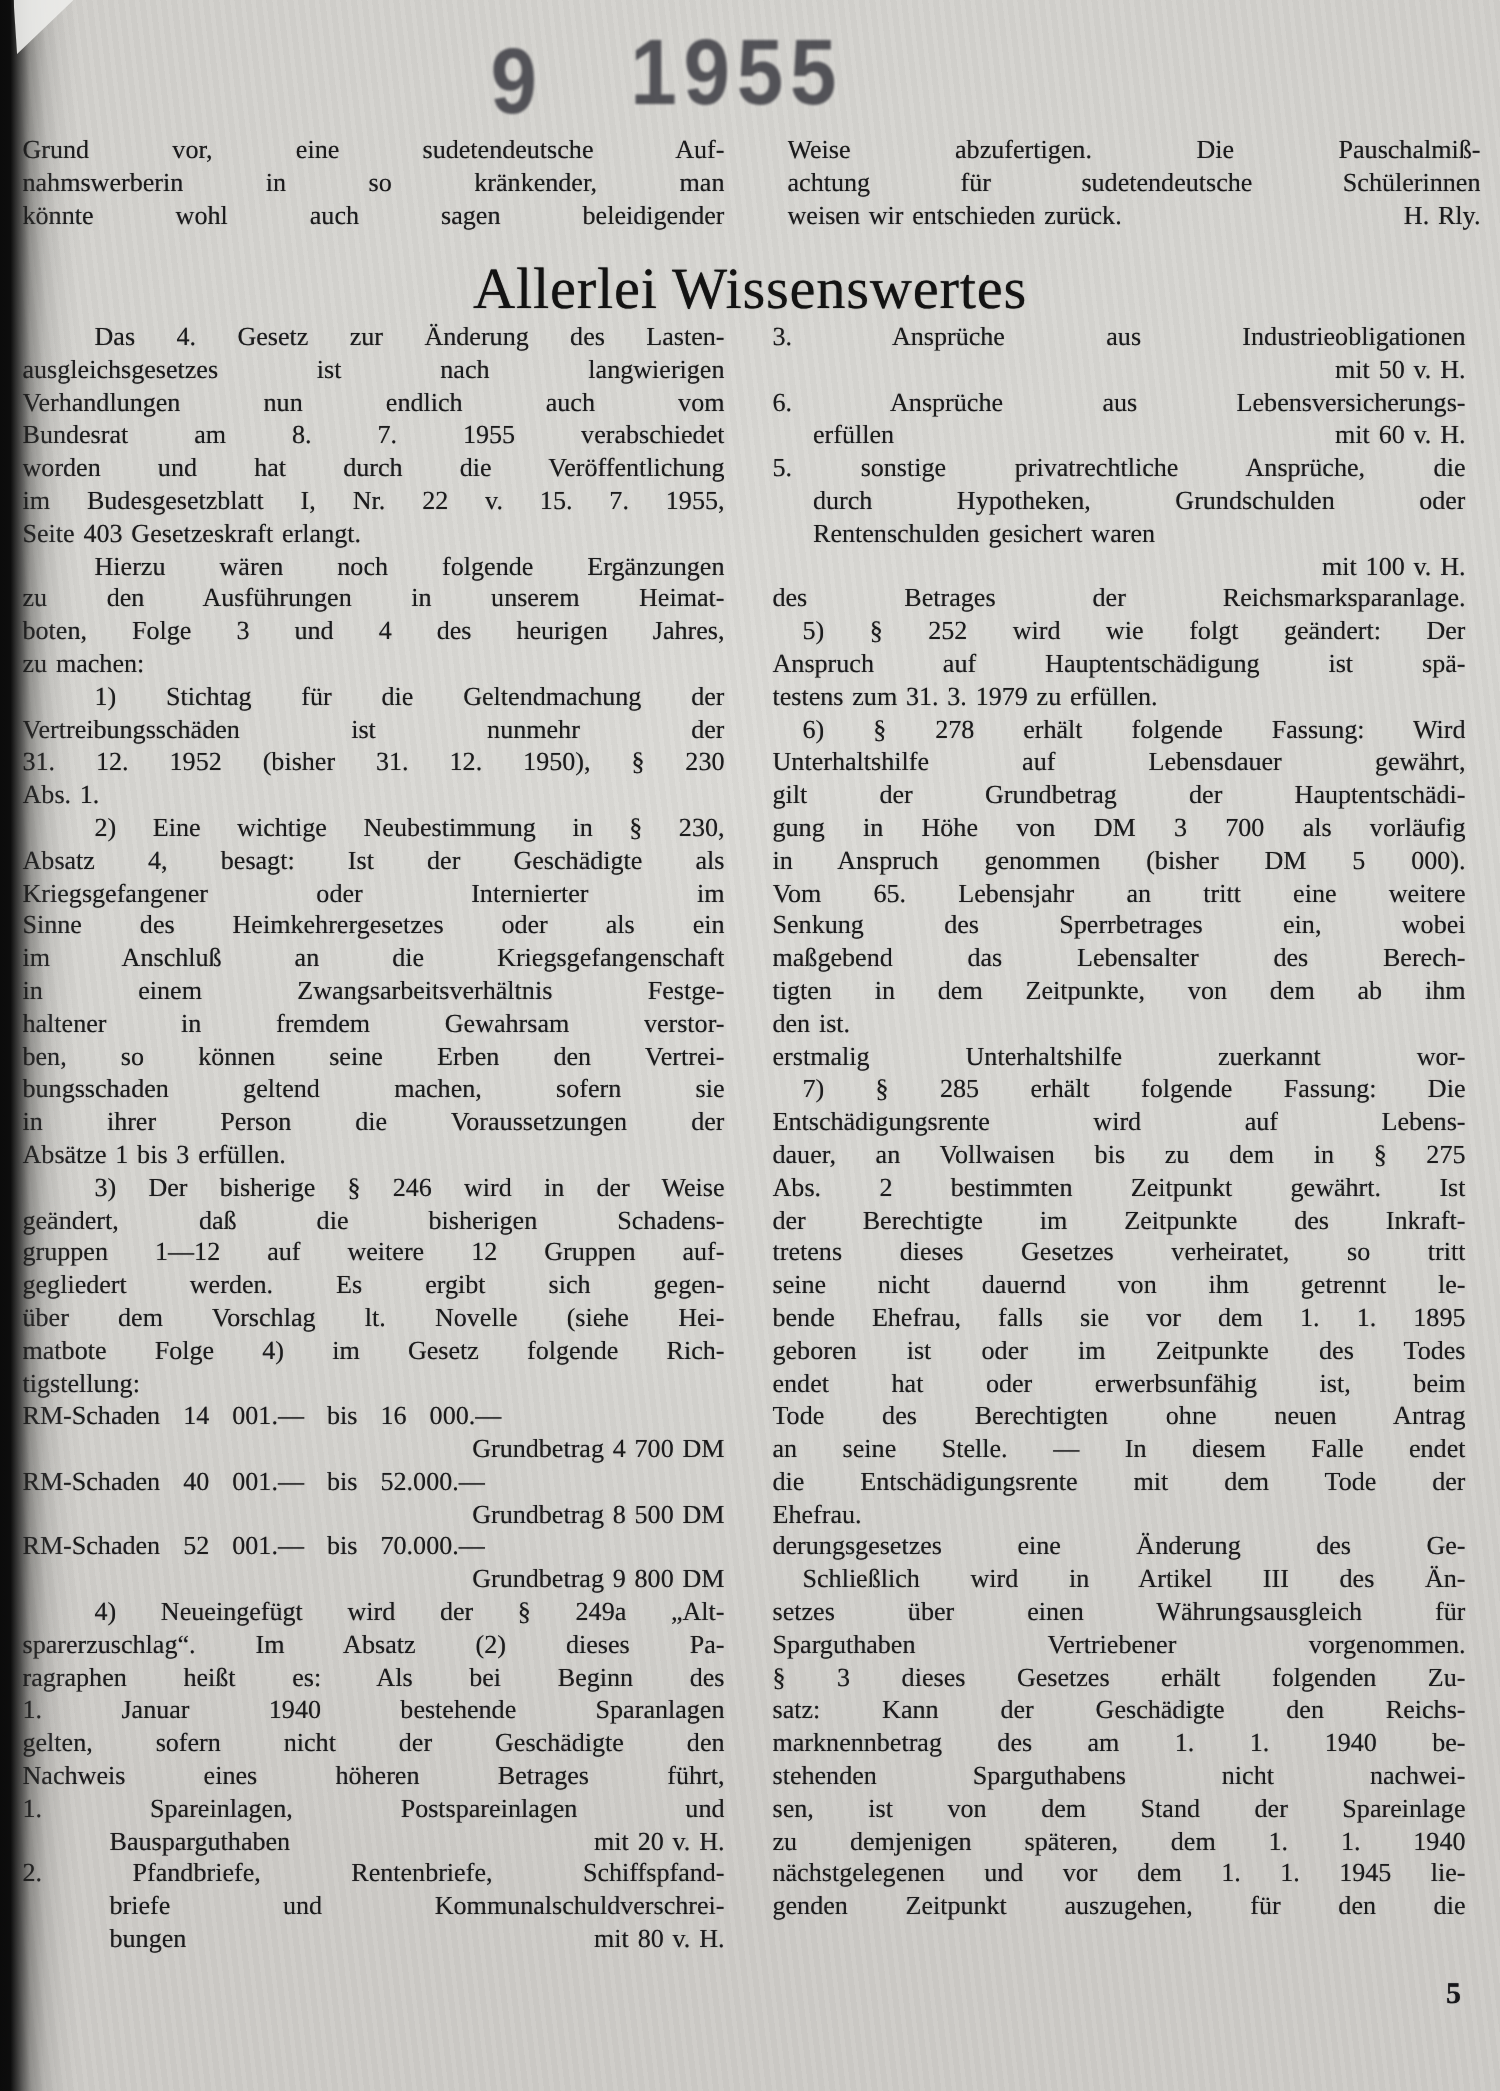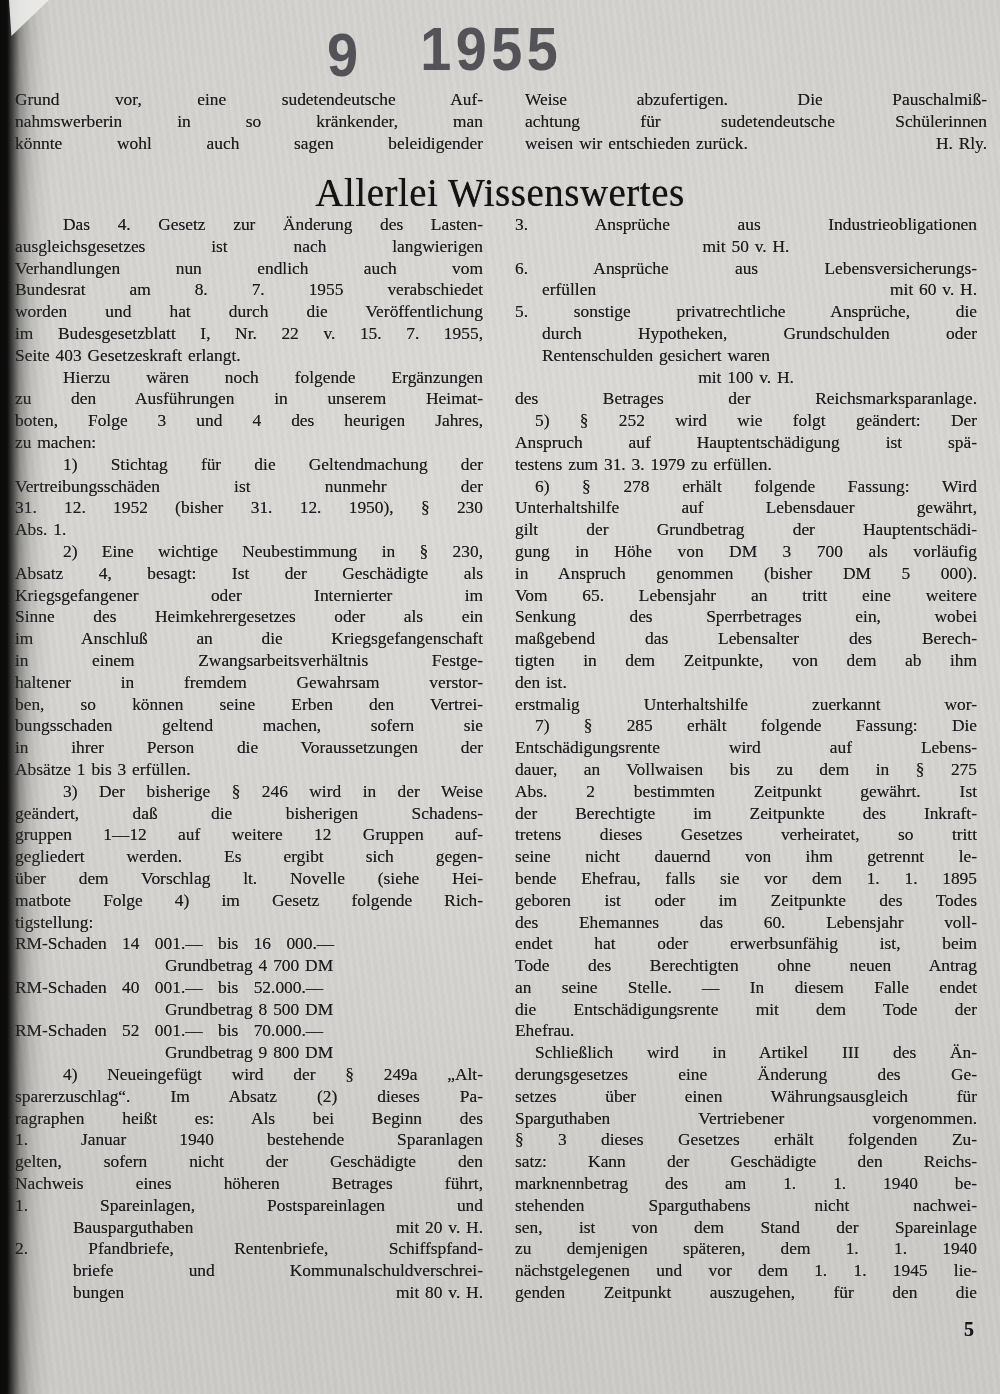--- a/index.html
+++ b/index.html
@@ -36,21 +36,21 @@
     text-shadow:0 0 .6px rgba(27,27,30,.6); word-spacing:1.5px;
   }
   #intro-left { left:15px;  top:89px;  width:468px; }
   #intro-right{ left:525px; top:89px;  width:462px; }
   #art-left   { left:15px;  top:214px; width:468px; }
   #art-right  { left:515px; top:214px; width:462px; }
   .ln{ height:21.8px; line-height:21.8px; overflow:hidden; }
   .a-j{ text-align:justify; text-align-last:justify; }
   .a-l{ text-align:left; }
   .a-lw{ text-align:left; word-spacing:11px; }
-  .a-r{ text-align:center;font-family:Liberation Serif, serif; }
+  .a-r{ text-align:right;font-family:Liberation Serif, serif; }
   .a-s{ display:flex; justify-content:space-between; }
   .left  .i-1{ padding-left:48px; }
   .left  .i-2{ padding-left:58px; }
   .right .i-1{ padding-left:20px; }
   .right .i-2{ padding-left:27px; }
   .pagenum{
     position:absolute; right:26px; top:1318px; z-index:2;
     font-weight:bold; font-size:20px; color:#17171a; text-shadow:0 0 .6px rgba(20,20,25,.7);
   }
 </style>
@@ -167,28 +167,27 @@
       <div class="ln a-j">erstmalig Unterhaltshilfe zuerkannt wor-</div>
       <div class="ln a-j i-1">7) § 285 erhält folgende Fassung: Die</div>
       <div class="ln a-j">Entschädigungsrente wird auf Lebens-</div>
       <div class="ln a-j">dauer, an Vollwaisen bis zu dem in § 275</div>
       <div class="ln a-j">Abs. 2 bestimmten Zeitpunkt gewährt. Ist</div>
       <div class="ln a-j">der Berechtigte im Zeitpunkte des Inkraft-</div>
       <div class="ln a-j">tretens dieses Gesetzes verheiratet, so tritt</div>
       <div class="ln a-j">seine nicht dauernd von ihm getrennt le-</div>
       <div class="ln a-j">bende Ehefrau, falls sie vor dem 1. 1. 1895</div>
       <div class="ln a-j">geboren ist oder im Zeitpunkte des Todes</div>
-      <div class="ln a-j">des Ehemannes das 60. Lebensjahr voll-</div>
       <div class="ln a-j">endet hat oder erwerbsunfähig ist, beim</div>
       <div class="ln a-j">Tode des Berechtigten ohne neuen Antrag</div>
       <div class="ln a-j">an seine Stelle. — In diesem Falle endet</div>
       <div class="ln a-j">die Entschädigungsrente mit dem Tode der</div>
       <div class="ln a-l">Ehefrau.</div>
+      <div class="ln a-j">derungsgesetzes eine Änderung des Ge-</div>
       <div class="ln a-j i-1">Schließlich wird in Artikel III des Än-</div>
-      <div class="ln a-j">derungsgesetzes eine Änderung des Ge-</div>
       <div class="ln a-j">setzes über einen Währungsausgleich für</div>
       <div class="ln a-j">Sparguthaben Vertriebener vorgenommen.</div>
       <div class="ln a-j">§ 3 dieses Gesetzes erhält folgenden Zu-</div>
       <div class="ln a-j">satz: Kann der Geschädigte den Reichs-</div>
       <div class="ln a-j">marknennbetrag des am 1. 1. 1940 be-</div>
       <div class="ln a-j">stehenden Sparguthabens nicht nachwei-</div>
       <div class="ln a-j">sen, ist von dem Stand der Spareinlage</div>
       <div class="ln a-j">zu demjenigen späteren, dem 1. 1. 1940</div>
       <div class="ln a-j">nächstgelegenen und vor dem 1. 1. 1945 lie-</div>
       <div class="ln a-j">genden Zeitpunkt auszugehen, für den die</div>

